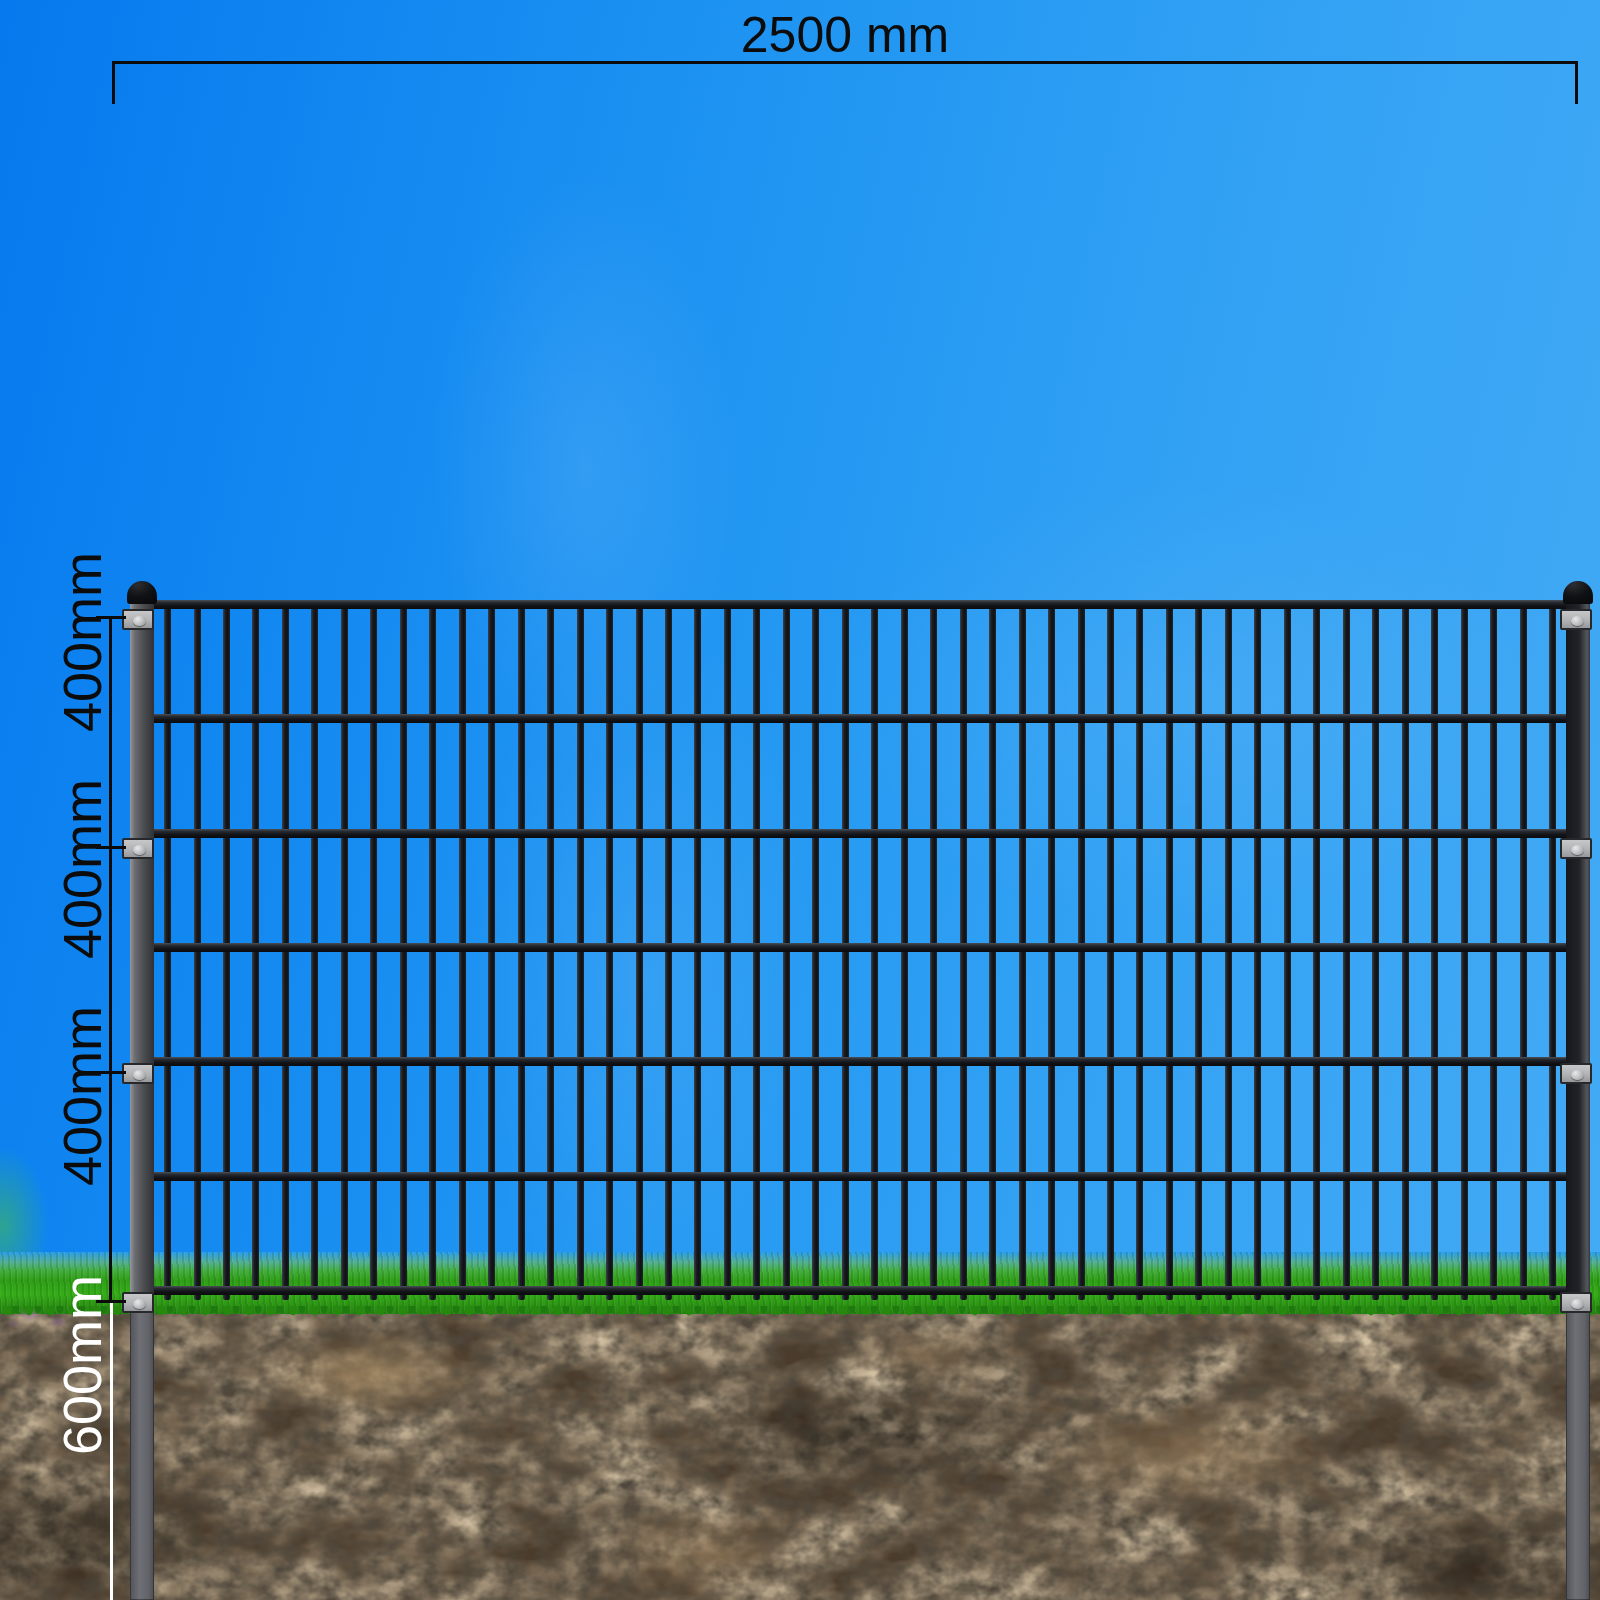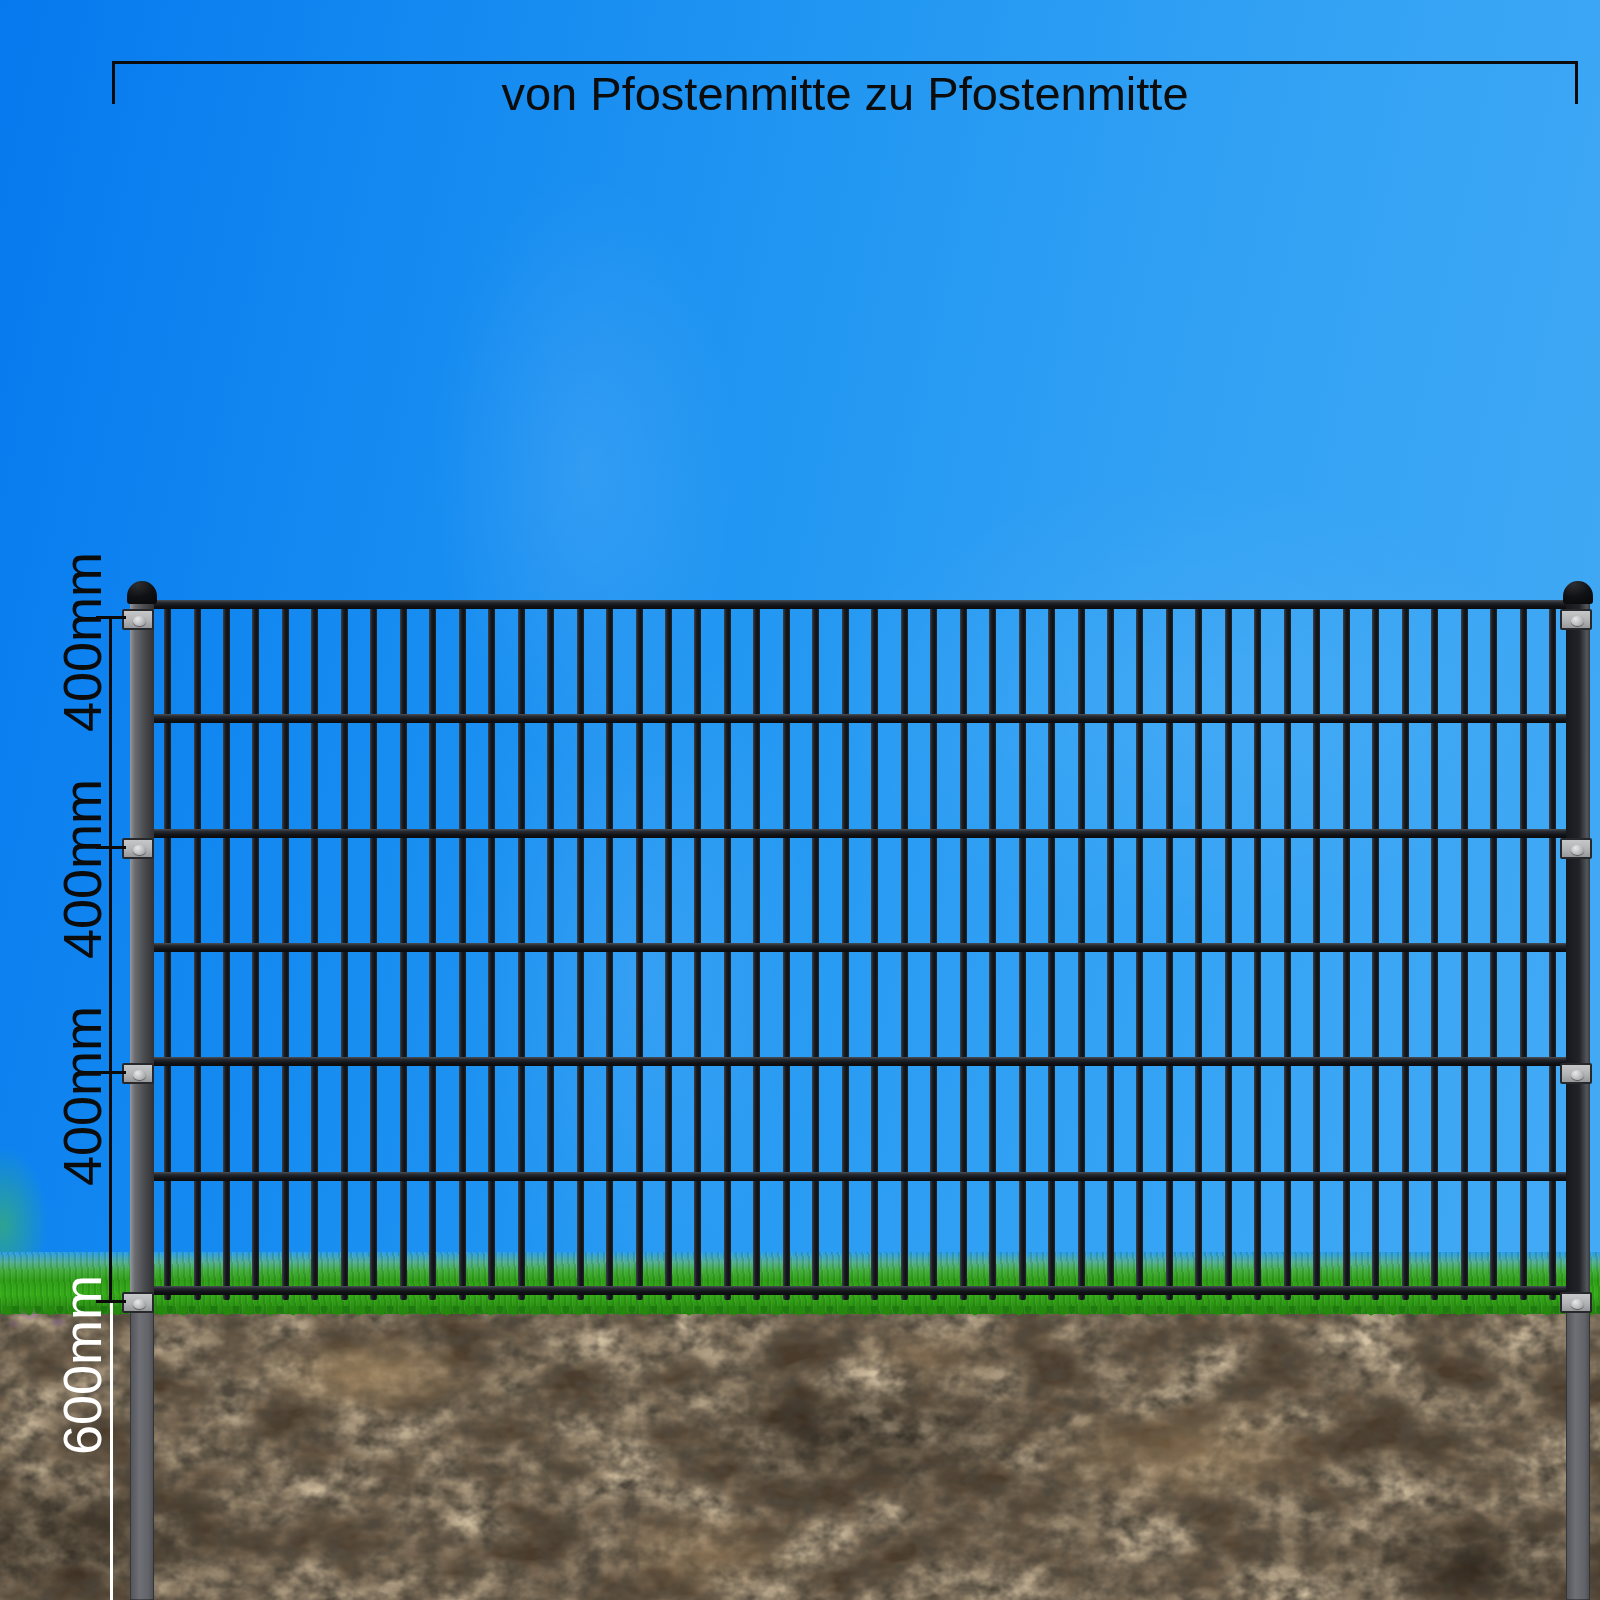--- a/index.html
+++ b/index.html
@@ -206,22 +206,22 @@
       <div class="abs bracket" style="left: 122px; top: 1292px;"></div>
       <div class="abs bracket" style="left: 1560px; top: 609px;"></div>
       <div class="abs bracket" style="left: 1560px; top: 838px;"></div>
       <div class="abs bracket" style="left: 1560px; top: 1063px;"></div>
       <div class="abs bracket" style="left: 1560px; top: 1292px;"></div>
     </div>
 
   <div class="abs dim" style="left:112px;top:61px;width:1466px;height:3px;"></div>
   <div class="abs dim" style="left:112px;top:61px;width:3px;height:43px;"></div>
   <div class="abs dim" style="left:1575px;top:61px;width:3px;height:43px;"></div>
-  <div class="abs center-x" style="top:70px;">
-    <span class="dim-text" style="font-size:47px;">von Pfostenmitte zu Pfostenmitte</span>
+  <div class="abs center-x" style="top:10px;">
+    <span class="dim-text">2500 mm</span>
   </div>
 
   <div class="abs dim" style="left:109px;top:617px;width:3px;height:686px;"></div>
   <div id="left-ticks">
       <div class="abs dim" style="left: 96px; top: 616px; width: 30px; height: 3px;"></div>
       <div class="abs dim" style="left: 96px; top: 846px; width: 30px; height: 3px;"></div>
       <div class="abs dim" style="left: 96px; top: 1071px; width: 30px; height: 3px;"></div>
       <div class="abs dim" style="left: 96px; top: 1300px; width: 30px; height: 3px;"></div>
     </div>
   <div class="abs rot-label" style="left:82px;top:732px;">

